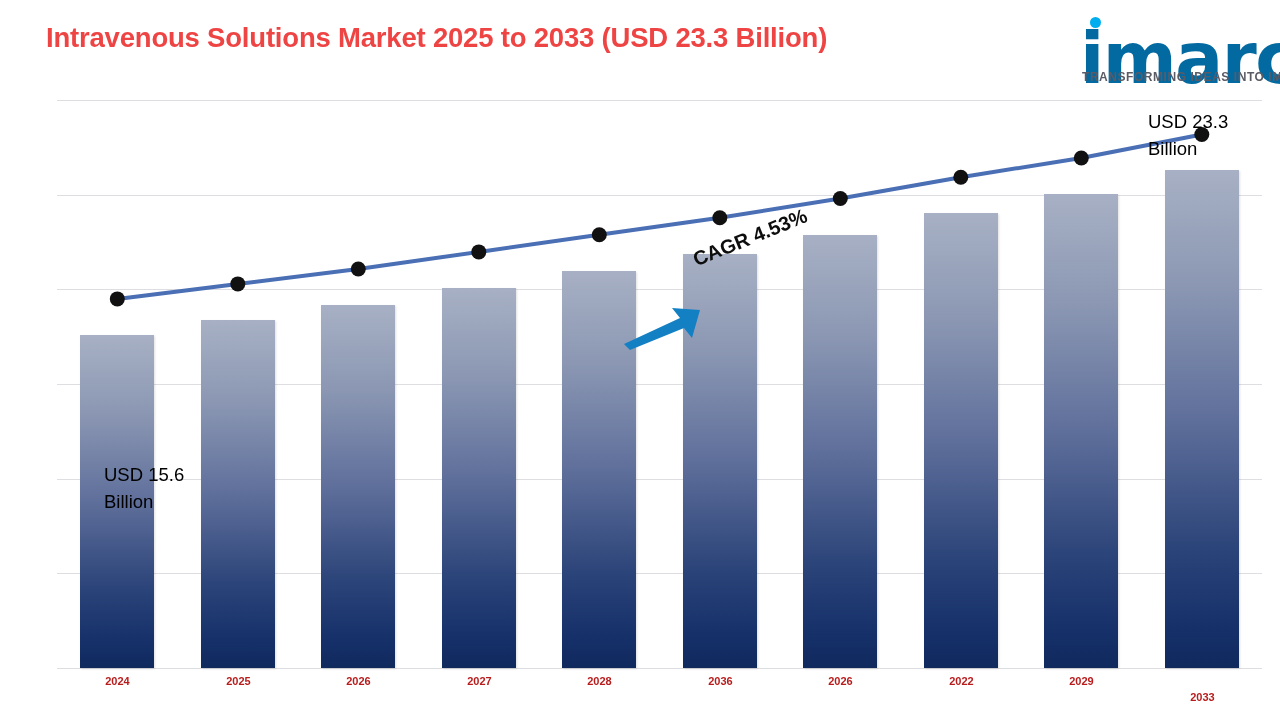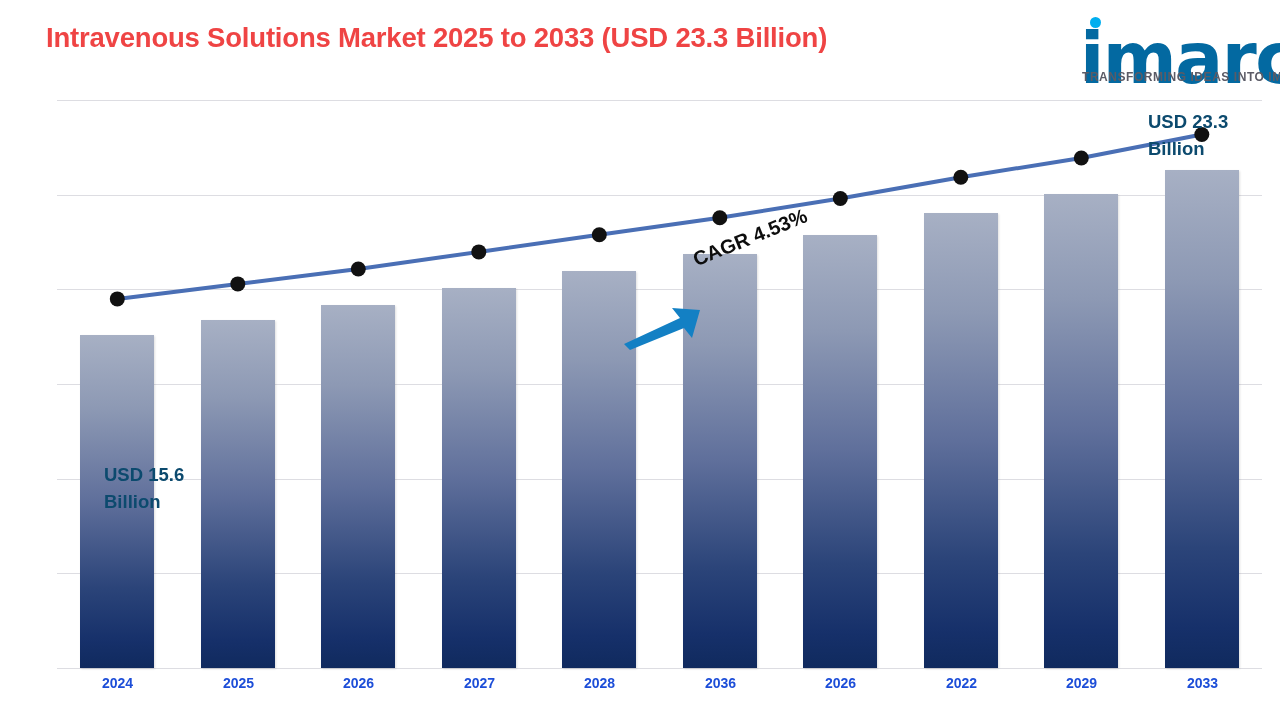--- a/index.html
+++ b/index.html
@@ -39,30 +39,30 @@
     position:absolute; left:57px; width:1205px; height:1px;
     background:#dddde2;
   }
   .bar {
     position:absolute; bottom:52px;
     background:linear-gradient(to bottom,#a7b0c4 0%,#8d99b4 22%,#5f6f9b 50%,#2b4479 76%,#16306a 92%,#102a5e 100%);
     box-shadow:1px 1px 2px rgba(0,0,0,0.12);
   }
   .xlabel {
     position:absolute; top:675px;
-    font-size:14px; font-weight:700; color:#1d4ed8;
+    font-size:11px; font-weight:700; color:#b91c1c;
     text-align:center; white-space:nowrap;
   }
 
   #lineLayer { position:absolute; left:0; top:0; width:1280px; height:720px; }
 
   
   .callout {
-    position:absolute; font-size:18.5px; font-weight:700;
-    color:#0c4a6e; line-height:27px; white-space:nowrap;
+    position:absolute; font-size:18.5px; font-weight:400;
+    color:#000000; line-height:27px; white-space:nowrap;
   }
   #callout-start { left:104px; top:461px; }
   #callout-end   { left:1148px; top:108px; }
 
   #cagr-label {
     position:absolute; left:694px; top:249px;
     font-size:20px; font-weight:700; color:#0d0d0d;
     white-space:nowrap;
     transform:rotate(-22deg); transform-origin:0 50%;
   }
@@ -107,21 +107,21 @@
     <div id="xlabels">
         <div class="xlabel" style="left: 57px; width: 121px;">2024</div>
         <div class="xlabel" style="left: 178px; width: 121px;">2025</div>
         <div class="xlabel" style="left: 298px; width: 121px;">2026</div>
         <div class="xlabel" style="left: 419px; width: 121px;">2027</div>
         <div class="xlabel" style="left: 539px; width: 121px;">2028</div>
         <div class="xlabel" style="left: 660px; width: 121px;">2036</div>
         <div class="xlabel" style="left: 780px; width: 121px;">2026</div>
         <div class="xlabel" style="left: 901px; width: 121px;">2022</div>
         <div class="xlabel" style="left: 1021px; width: 121px;">2029</div>
-        <div class="xlabel" style="left: 1142px; width: 121px;">2033</div>
+        <div class="xlabel" style="left: 1142px; width: 121px; margin-top: 16px;">2033</div>
       </div>
 
     <svg id="lineLayer" viewBox="0 0 1280 720" preserveAspectRatio="none">
       <polyline id="trendpath" fill="none" stroke="#4a6fb5" stroke-width="4" stroke-linecap="round" stroke-linejoin="round" points="117.3,298.9 237.8,283.9 358.3,269.0 478.8,251.9 599.3,234.8 719.8,217.7 840.3,198.5 960.8,177.2 1081.3,158.0 1201.8,134.5"></polyline>
       <g id="markers">
           <circle cx="117.3" cy="298.9" r="7.5" fill="#111111"></circle>
           <circle cx="237.8" cy="283.9" r="7.5" fill="#111111"></circle>
           <circle cx="358.3" cy="269.0" r="7.5" fill="#111111"></circle>
           <circle cx="478.8" cy="251.9" r="7.5" fill="#111111"></circle>
           <circle cx="599.3" cy="234.8" r="7.5" fill="#111111"></circle>

